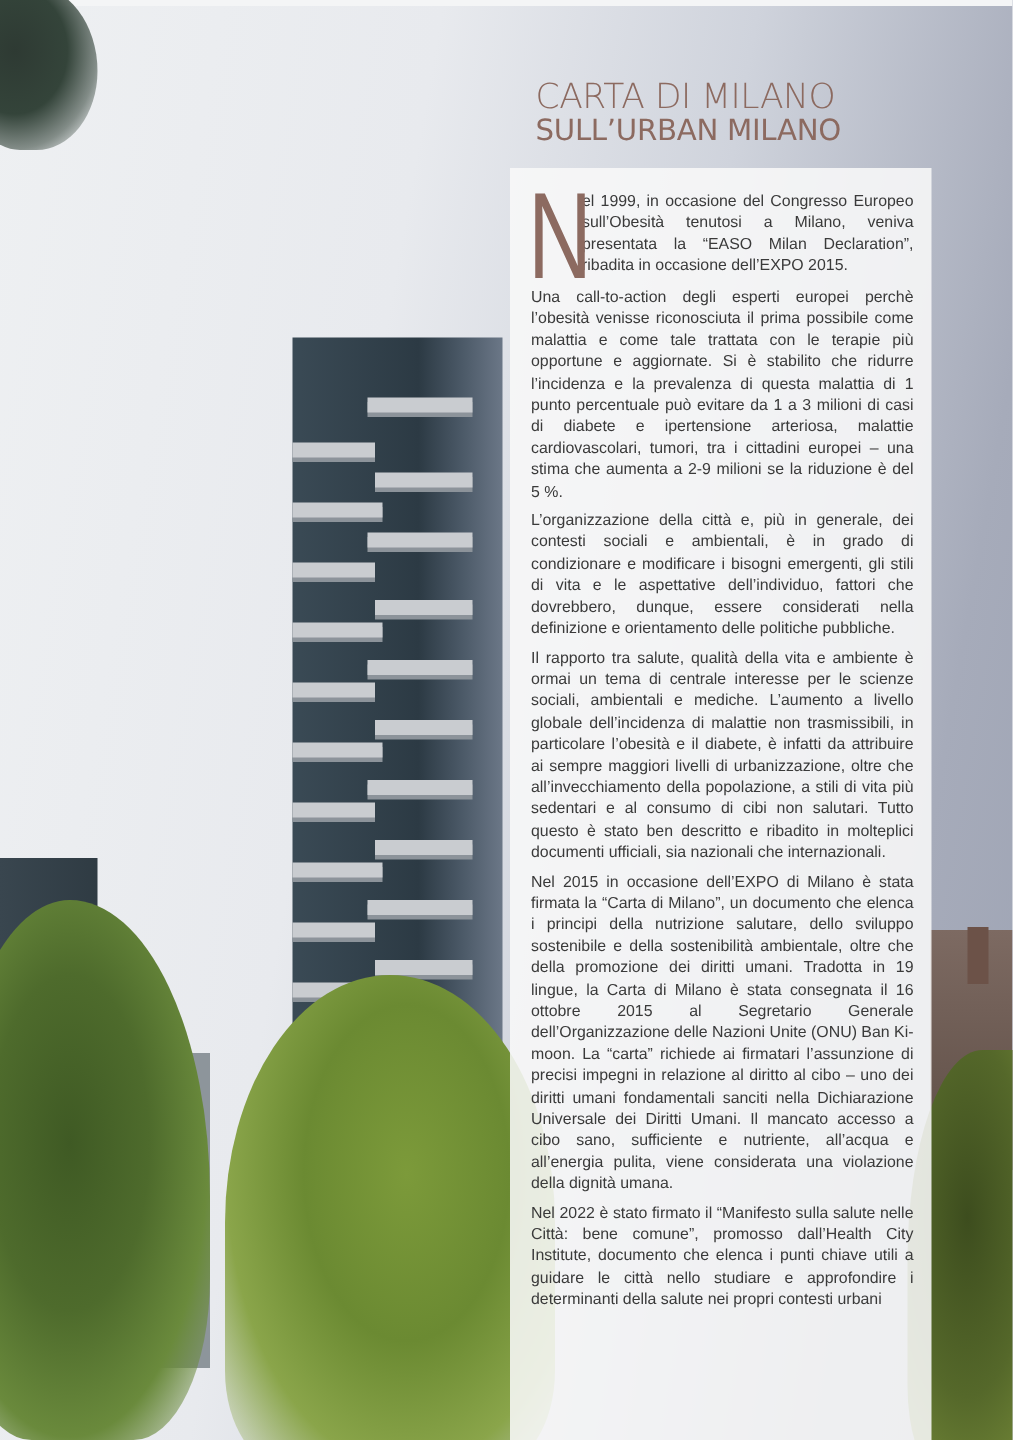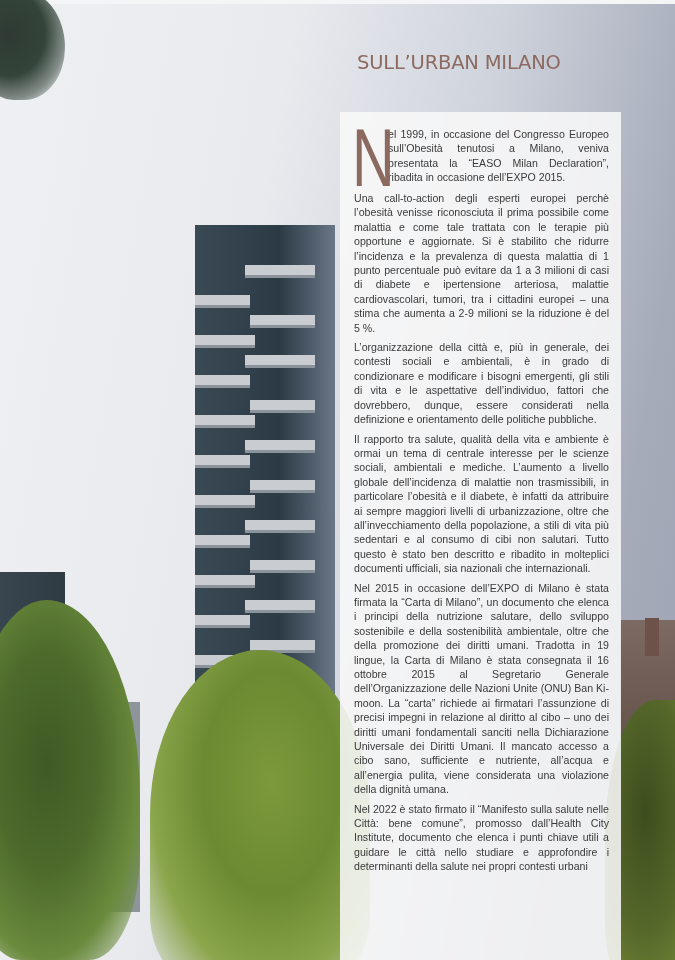--- a/index.html
+++ b/index.html
@@ -72,20 +72,21 @@
       <div class="balc" style="left:0;top:550px;width:55px"></div>
     </div>
     <div class="house-r"></div>
     <div class="chimney"></div>
     <div class="tree-l"></div>
     <div class="tree-c"></div>
     <div class="tree-r"></div>
   </div>
 
   <div class="title">
+    <div class="t1">CARTA DI MILANO</div>
     <div class="t2">SULL’URBAN MILANO</div>
   </div>
 
   <div class="panel">
     <div class="panel-body">
       <p><span class="dropcap">N</span><span>el 1999, in occasione del Congresso Europeo sull’Obesità tenutosi a Milano, veniva presentata la “EASO Milan Declaration”, ribadita in occasione dell’EXPO 2015.</span></p>
       <p style="clear:left;margin-top:-6px">Una call-to-action degli esperti europei perchè l’obesità venisse riconosciuta il prima possibile come malattia e come tale trattata con le terapie più opportune e aggiornate. Si è stabilito che ridurre l’incidenza e la prevalenza di questa malattia di 1 punto percentuale  può evitare da 1 a 3 milioni di casi di diabete e ipertensione arteriosa, malattie cardiovascolari, tumori, tra i cittadini europei – una stima che aumenta a 2-9 milioni se la riduzione è del 5 %.</p>
       <p>L’organizzazione della città e, più in generale, dei contesti sociali e ambientali, è in grado di condizionare e modificare i bisogni emergenti, gli stili di vita e le aspettative dell’individuo, fattori che dovrebbero, dunque, essere considerati nella definizione e orientamento delle politiche pubbliche.</p>
       <p>Il rapporto tra salute, qualità della vita e ambiente è ormai un tema di centrale interesse per le scienze sociali, ambientali e mediche. L’aumento a livello globale dell’incidenza di malattie non trasmissibili, in particolare l’obesità e il diabete, è infatti da attribuire ai sempre maggiori livelli di urbanizzazione, oltre che all’invecchiamento della popolazione, a stili di vita più sedentari e al consumo di cibi non salutari. Tutto questo è stato ben descritto e ribadito in molteplici documenti ufficiali, sia nazionali che internazionali.</p>
       <p>Nel 2015 in occasione dell’EXPO di Milano è stata firmata la “Carta di Milano”, un documento che elenca i principi della nutrizione salutare, dello sviluppo sostenibile e della sostenibilità ambientale, oltre che della promozione dei diritti umani. Tradotta in 19 lingue, la Carta di Milano è stata consegnata il 16 ottobre 2015 al Segretario Generale dell’Organizzazione delle Nazioni Unite (ONU) Ban Ki-moon. La “carta” richiede ai firmatari l’assunzione di precisi impegni in relazione al diritto al cibo – uno dei diritti umani fondamentali sanciti nella Dichiarazione Universale dei Diritti Umani. Il mancato accesso a cibo sano, sufficiente e nutriente, all’acqua e all’energia pulita, viene considerata una violazione della dignità umana.</p>

